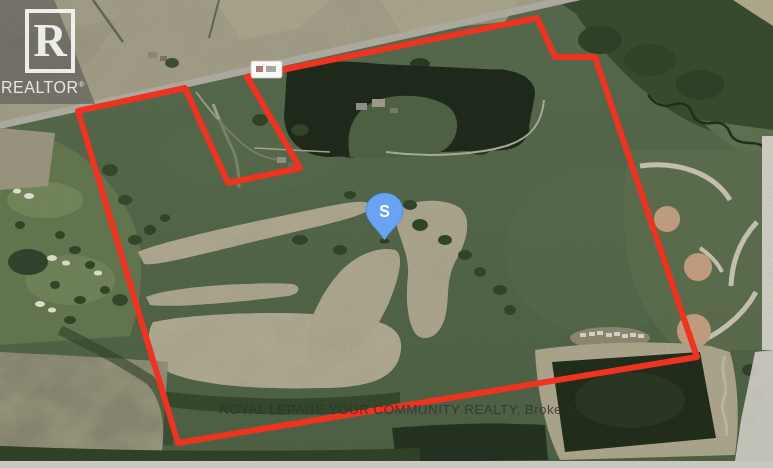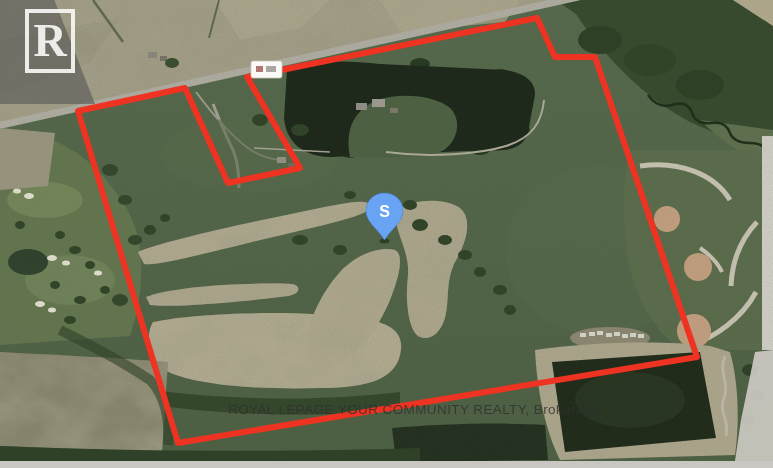--- a/index.html
+++ b/index.html
@@ -30,21 +30,21 @@
   }
   .logo-word {
     position:absolute; left:1px; top:79px; width:96px;
     color:rgba(246,246,246,0.92); font-size:16px; letter-spacing:0.5px;
     white-space:nowrap;
   }
   .logo-word sup { font-size:8px; vertical-align:6px; }
 
   
   .brokerage {
-    position:absolute; left:228px; top:402px;
+    position:absolute; left:219px; top:402px;
     font-size:13.5px; letter-spacing:0.4px; white-space:nowrap;
     color:rgba(48,48,48,0.8);
   }
 </style>
 </head>
 <body>
 
 <div class="stage">
 
   <svg width="773" height="468" viewBox="0 0 773 468">
@@ -268,16 +268,17 @@
       <path d="M0,0 C-7.5,-12 -18.5,-18 -18.5,-29 C-18.5,-40 -10,-47 0,-47 C10,-47 18.5,-40 18.5,-29 C18.5,-18 7.5,-12 0,0 Z" stroke="#3f7ddd" stroke-opacity="0.5" stroke-width="1" fill="#68a4f3"></path>
       <text x="0" y="-23" text-anchor="middle" font-size="16" font-weight="700" fill="#ffffff" font-family="Liberation Sans, DejaVu Sans, sans-serif">S</text>
     </g>
   </svg>
 
   <div class="watermark">
     <div class="wm-backing"></div>
     <div class="logo-box">
       <span>R</span>
     </div>
+    <div class="logo-word"><span>REALTOR</span><sup>®</sup></div>
   </div>
 
   <div class="brokerage">ROYAL LEPAGE YOUR COMMUNITY REALTY, Brokerage</div>
 </div>
 
 </body></html>

